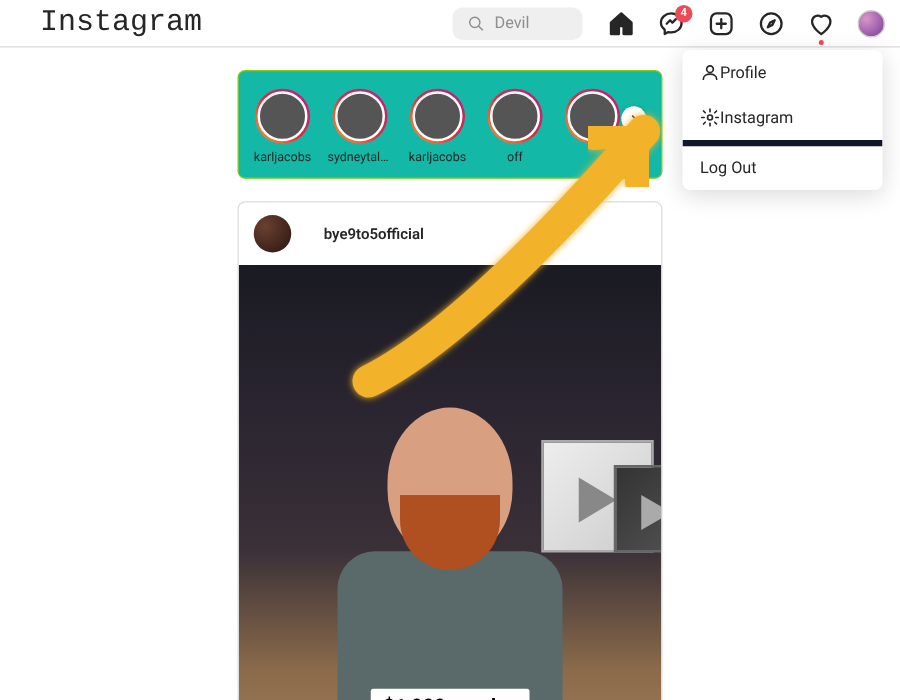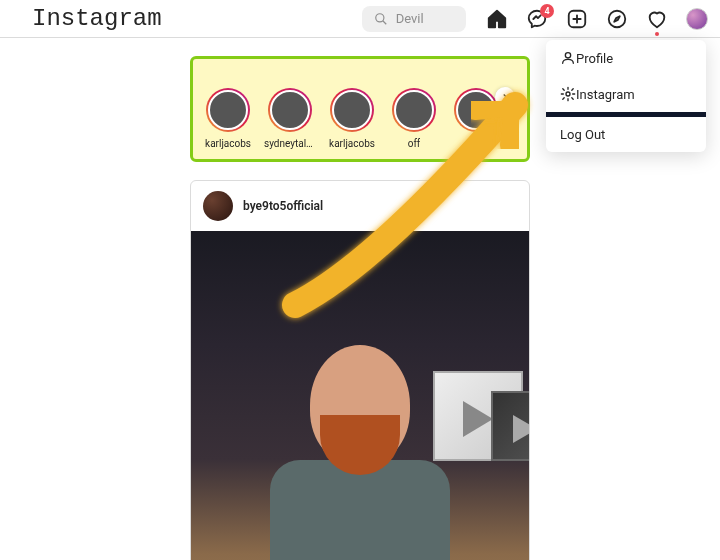--- a/index.html
+++ b/index.html
@@ -11,35 +11,35 @@
 .search span{color:#8e8e8e;font-size:13px}
 .navicons{margin-left:auto;display:flex;align-items:center;gap:18px}
 .navicons .ic{width:22px;height:22px;display:flex;align-items:center;justify-content:center;position:relative;cursor:pointer}
 .navicons svg{width:22px;height:22px;fill:none;stroke:#262626;stroke-width:2;stroke-linecap:round;stroke-linejoin:round}
 .navicons .home svg{fill:#262626}
 .badge{position:absolute;top:-4px;right:-6px;background:#ed4956;color:#fff;font-size:9px;border-radius:50%;width:14px;height:14px;display:flex;align-items:center;justify-content:center;font-weight:600}
 .avatar{width:22px;height:22px;border-radius:50%;background:radial-gradient(circle at 30% 30%,#d896c8,#7b3b9b);border:1px solid #ccc}
 .notif-dot{position:absolute;bottom:-6px;left:50%;transform:translateX(-50%);width:4px;height:4px;background:#ed4956;border-radius:50%}
 .content{display:flex;justify-content:center;padding-top:18px}
 .feed{width:340px}
-.stories{border:3px solid #84cc16;border-radius:6px;background:#fef9c3;padding:29px 8px 10px 8px;display:flex;gap:8px;position:relative}
+.stories{border:1px solid #84cc16;border-radius:6px;background:#14b8a6;padding:14px 8px 10px 8px;display:flex;gap:8px;position:relative}
 .story{display:flex;flex-direction:column;align-items:center;gap:6px;width:54px}
 .story .ring{width:44px;height:44px;border-radius:50%;padding:2px;background:linear-gradient(45deg,#f09433,#e6683c,#dc2743,#cc2366,#bc1888)}
 .story .ring .inner{width:100%;height:100%;border-radius:50%;background:#555;border:2px solid #fff}
 .story .s1{background:radial-gradient(circle at 40% 40%,#c9a070,#6b4020)}
 .story .s2{background:radial-gradient(circle at 40% 30%,#333,#000)}
 .story .s3{background:radial-gradient(circle at 30% 30%,#1a1a1a,#000)}
 .story .s4{background:radial-gradient(circle at 40% 30%,#4a3020,#1a0a05)}
 .story .s5{background:radial-gradient(circle at 40% 30%,#2a1a10,#0a0500)}
 .story .s6{background:radial-gradient(circle at 40% 30%,#d0a080,#8a5030)}
 .story-label{font-size:10px;color:#262626;max-width:52px;overflow:hidden;text-overflow:ellipsis;white-space:nowrap}
 .stories-next{position:absolute;right:12px;top:28px;width:20px;height:20px;background:#fff;border-radius:50%;box-shadow:0 1px 4px rgba(0,0,0,.25);display:flex;align-items:center;justify-content:center;cursor:pointer}
 .stories-next svg{width:10px;height:10px;stroke:#333;stroke-width:3;fill:none}
 .post{border:1px solid #dbdbdb;border-radius:6px;background:#fff;margin-top:18px;overflow:hidden}
-.post-head{display:flex;align-items:center;padding:10px 12px;gap:10px}
+.post-head{display:flex;align-items:center;padding:10px 12px;gap:26px}
 .post-av{width:30px;height:30px;border-radius:50%;background:radial-gradient(circle at 30% 30%,#6a4030,#2a1510)}
 .post-user{font-size:12px;font-weight:600;color:#262626}
 .post-sub{font-size:11px;color:#262626}
 .post-body{width:100%;height:380px;position:relative;background:linear-gradient(180deg,#1a1a22 0%,#2a2530 30%,#3a3038 60%,#8a6a4a 85%,#9a7a55 100%);overflow:hidden}
 .caption{position:absolute;bottom:14px;left:50%;transform:translateX(-50%);background:#fff;color:#000;font-weight:700;font-size:16px;padding:4px 10px;border-radius:2px}
 .dropdown{position:absolute;right:14px;top:40px;width:160px;background:#fff;border-radius:6px;box-shadow:0 4px 20px rgba(0,0,0,.15);overflow:hidden;z-index:50}
 .dropdown .row{display:flex;align-items:center;padding:10px 14px;font-size:13px;color:#262626;cursor:pointer}
 .dropdown svg{width:16px;height:16px;fill:none;stroke:#262626;stroke-width:2;stroke-linecap:round;stroke-linejoin:round}
 .dropdown .logout{border-top:5px solid #0f172a}
 .arrow-annot{position:absolute;left:255px;top:65px;width:320px;height:260px;pointer-events:none;z-index:40}

